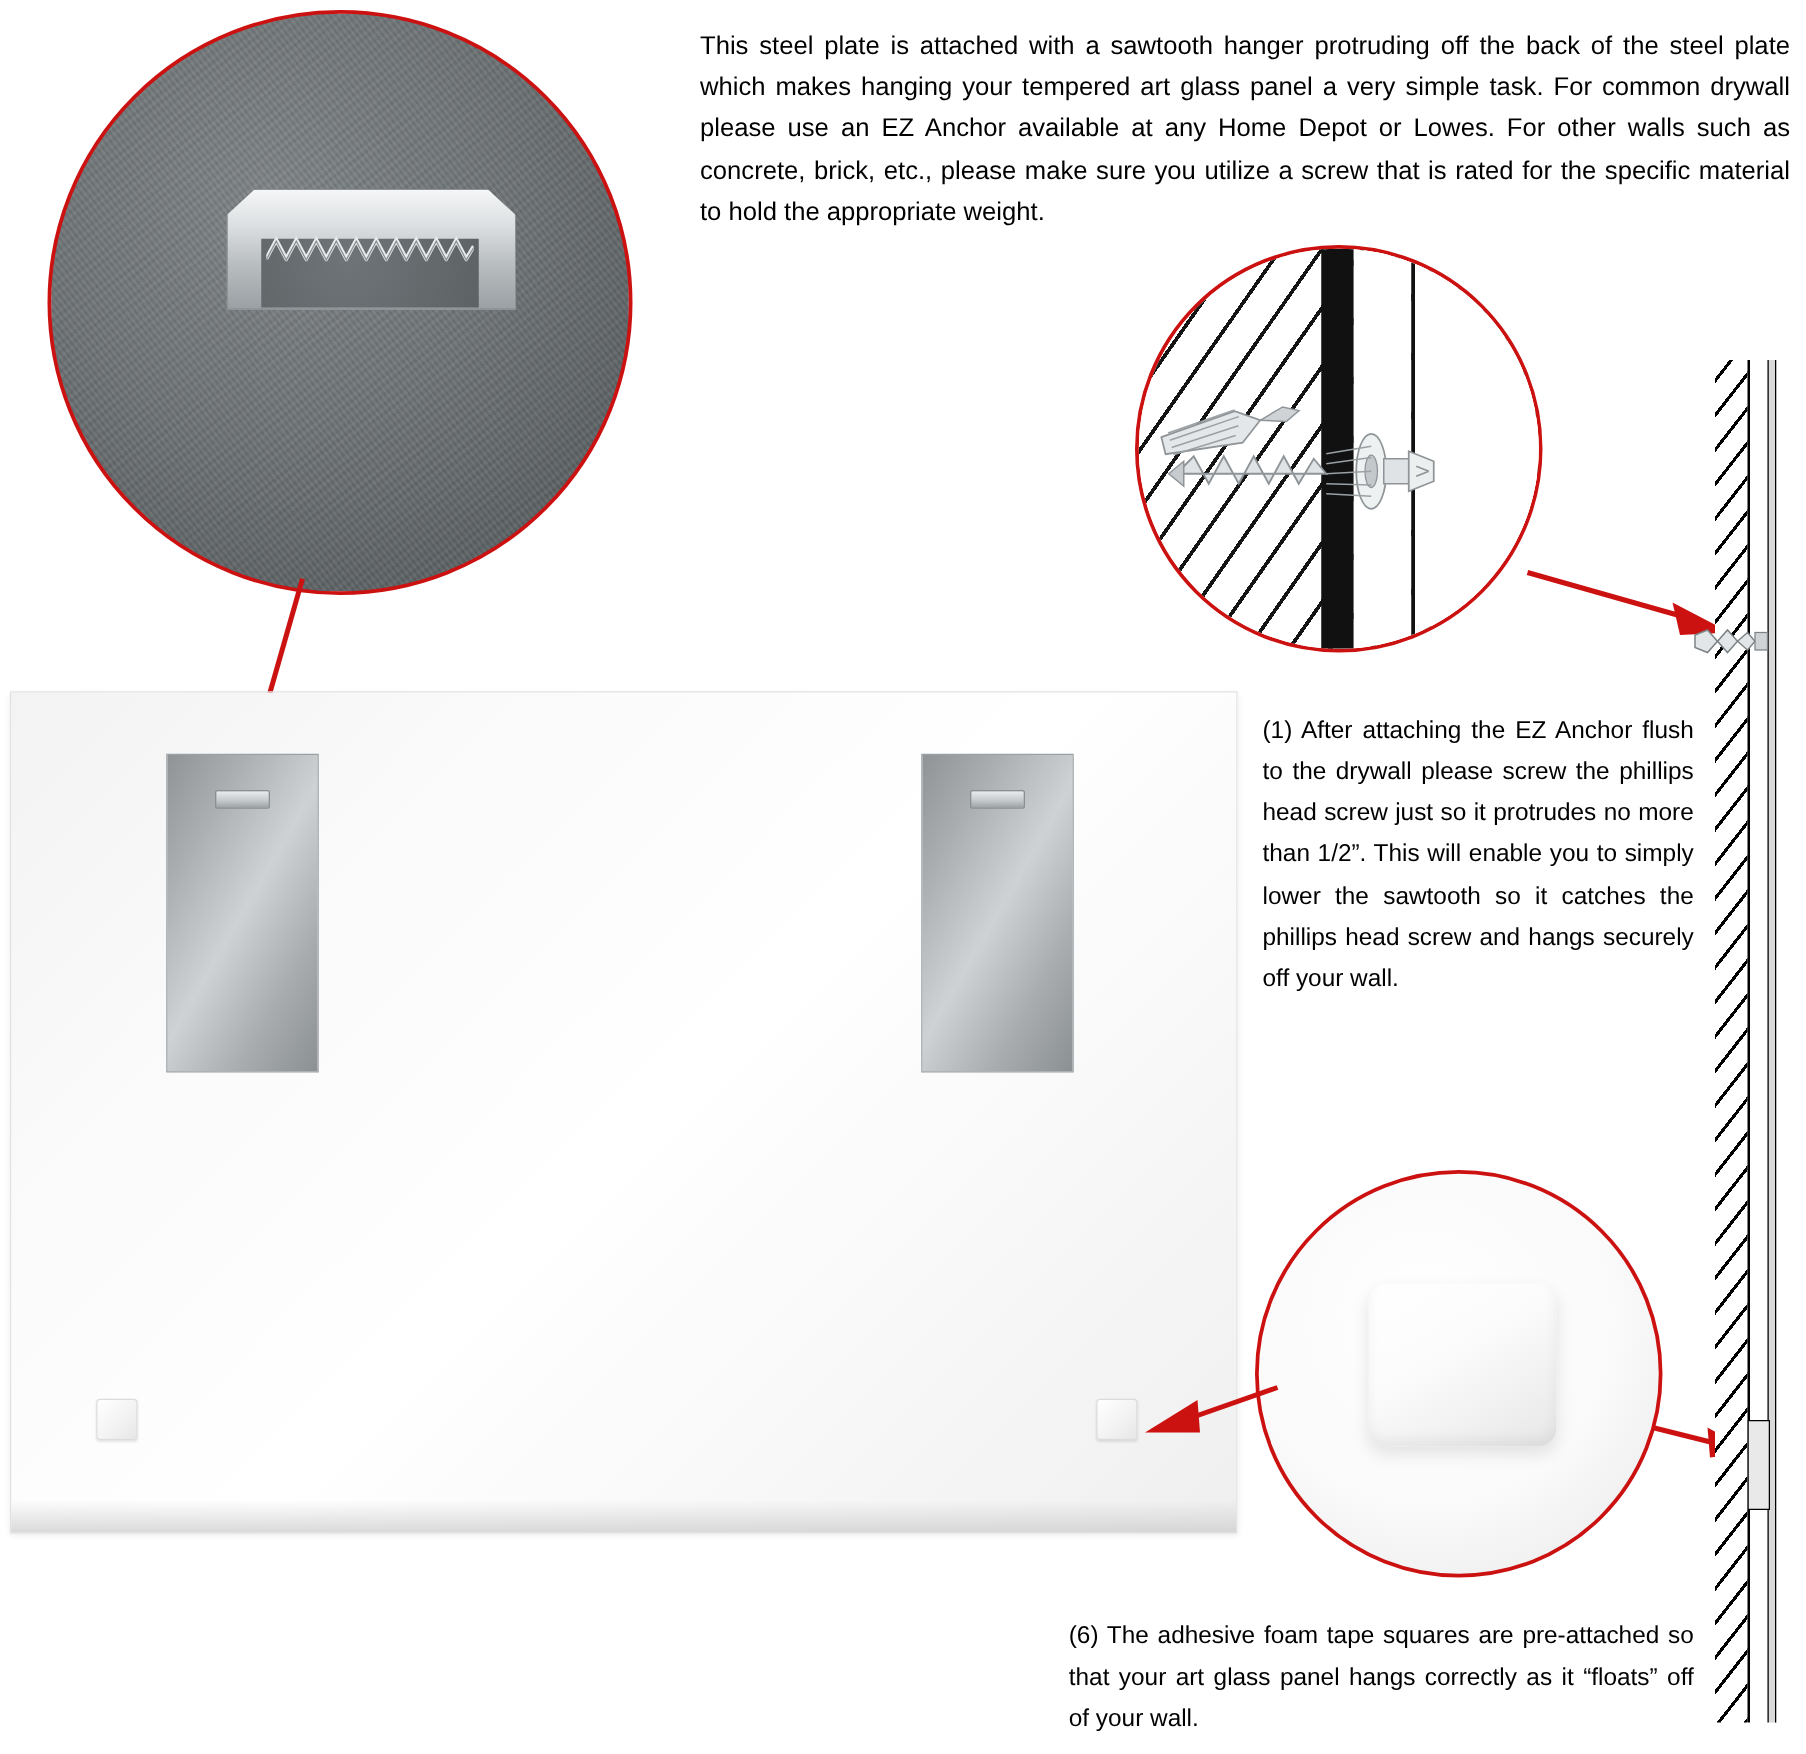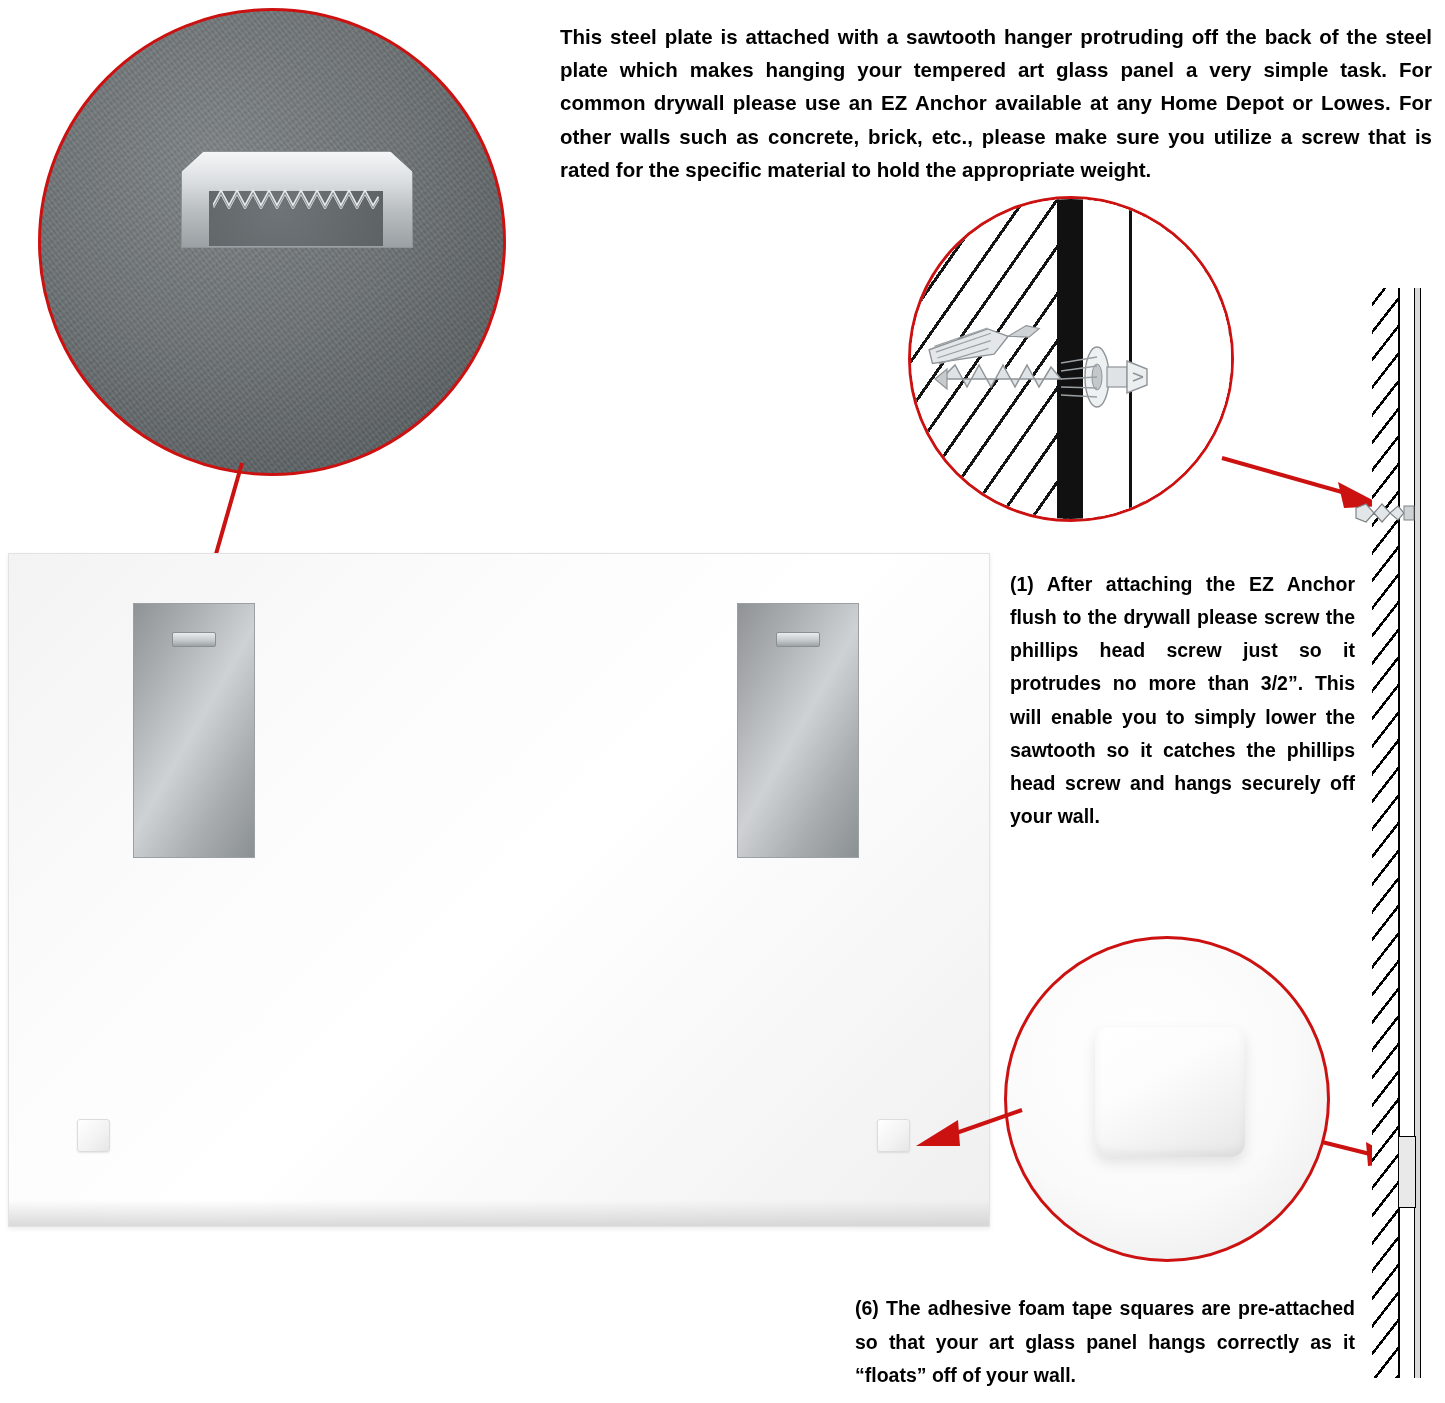--- a/index.html
+++ b/index.html
@@ -14,21 +14,21 @@
     position: relative;
     width: 1445px;
     height: 1403px;
     background: #ffffff;
     overflow: hidden;
   }
 
   
   .textblock {
     position: absolute;
-    font-weight: bold;
+    font-weight: normal;
     color: #000000;
     text-align: justify;
     line-height: 1.62;
   }
   #intro-text {
     left: 560px;
     top: 20px;
     width: 872px;
     font-size: 20.5px;
   }
@@ -324,21 +324,21 @@
     <div class="steel-plate" id="steel-plate-left">
       <div class="sawtooth-mini"></div>
     </div>
     <div class="steel-plate" id="steel-plate-right">
       <div class="sawtooth-mini"></div>
     </div>
     <div class="foam-square" id="foam-left"></div>
     <div class="foam-square" id="foam-right"></div>
   </div>
 
-  <div class="textblock" id="step1-text">(1) After attaching the EZ Anchor flush to the drywall please screw the  phillips head screw just so it protrudes no more than 3/2”. This will enable you to simply lower the sawtooth so it catches the phillips head screw and hangs securely off your wall.</div>
+  <div class="textblock" id="step1-text">(1) After attaching the EZ Anchor flush to the drywall please screw the  phillips head screw just so it protrudes no more than 1/2”. This will enable you to simply lower the sawtooth so it catches the phillips head screw and hangs securely off your wall.</div>
 
   <div class="callout" id="callout-foam">
     <div class="foam-big"></div>
   </div>
 
   <svg class="arrow" style="left:908px; top:1098px; width:120px; height:60px;" viewBox="0 0 120 60">
     <path d="M 114,12 L 34,40" stroke="#cc1111" stroke-width="4" fill="none"></path>
     <polygon points="8,48 50,22 52,48" fill="#cc1111"></polygon>
   </svg>
 

